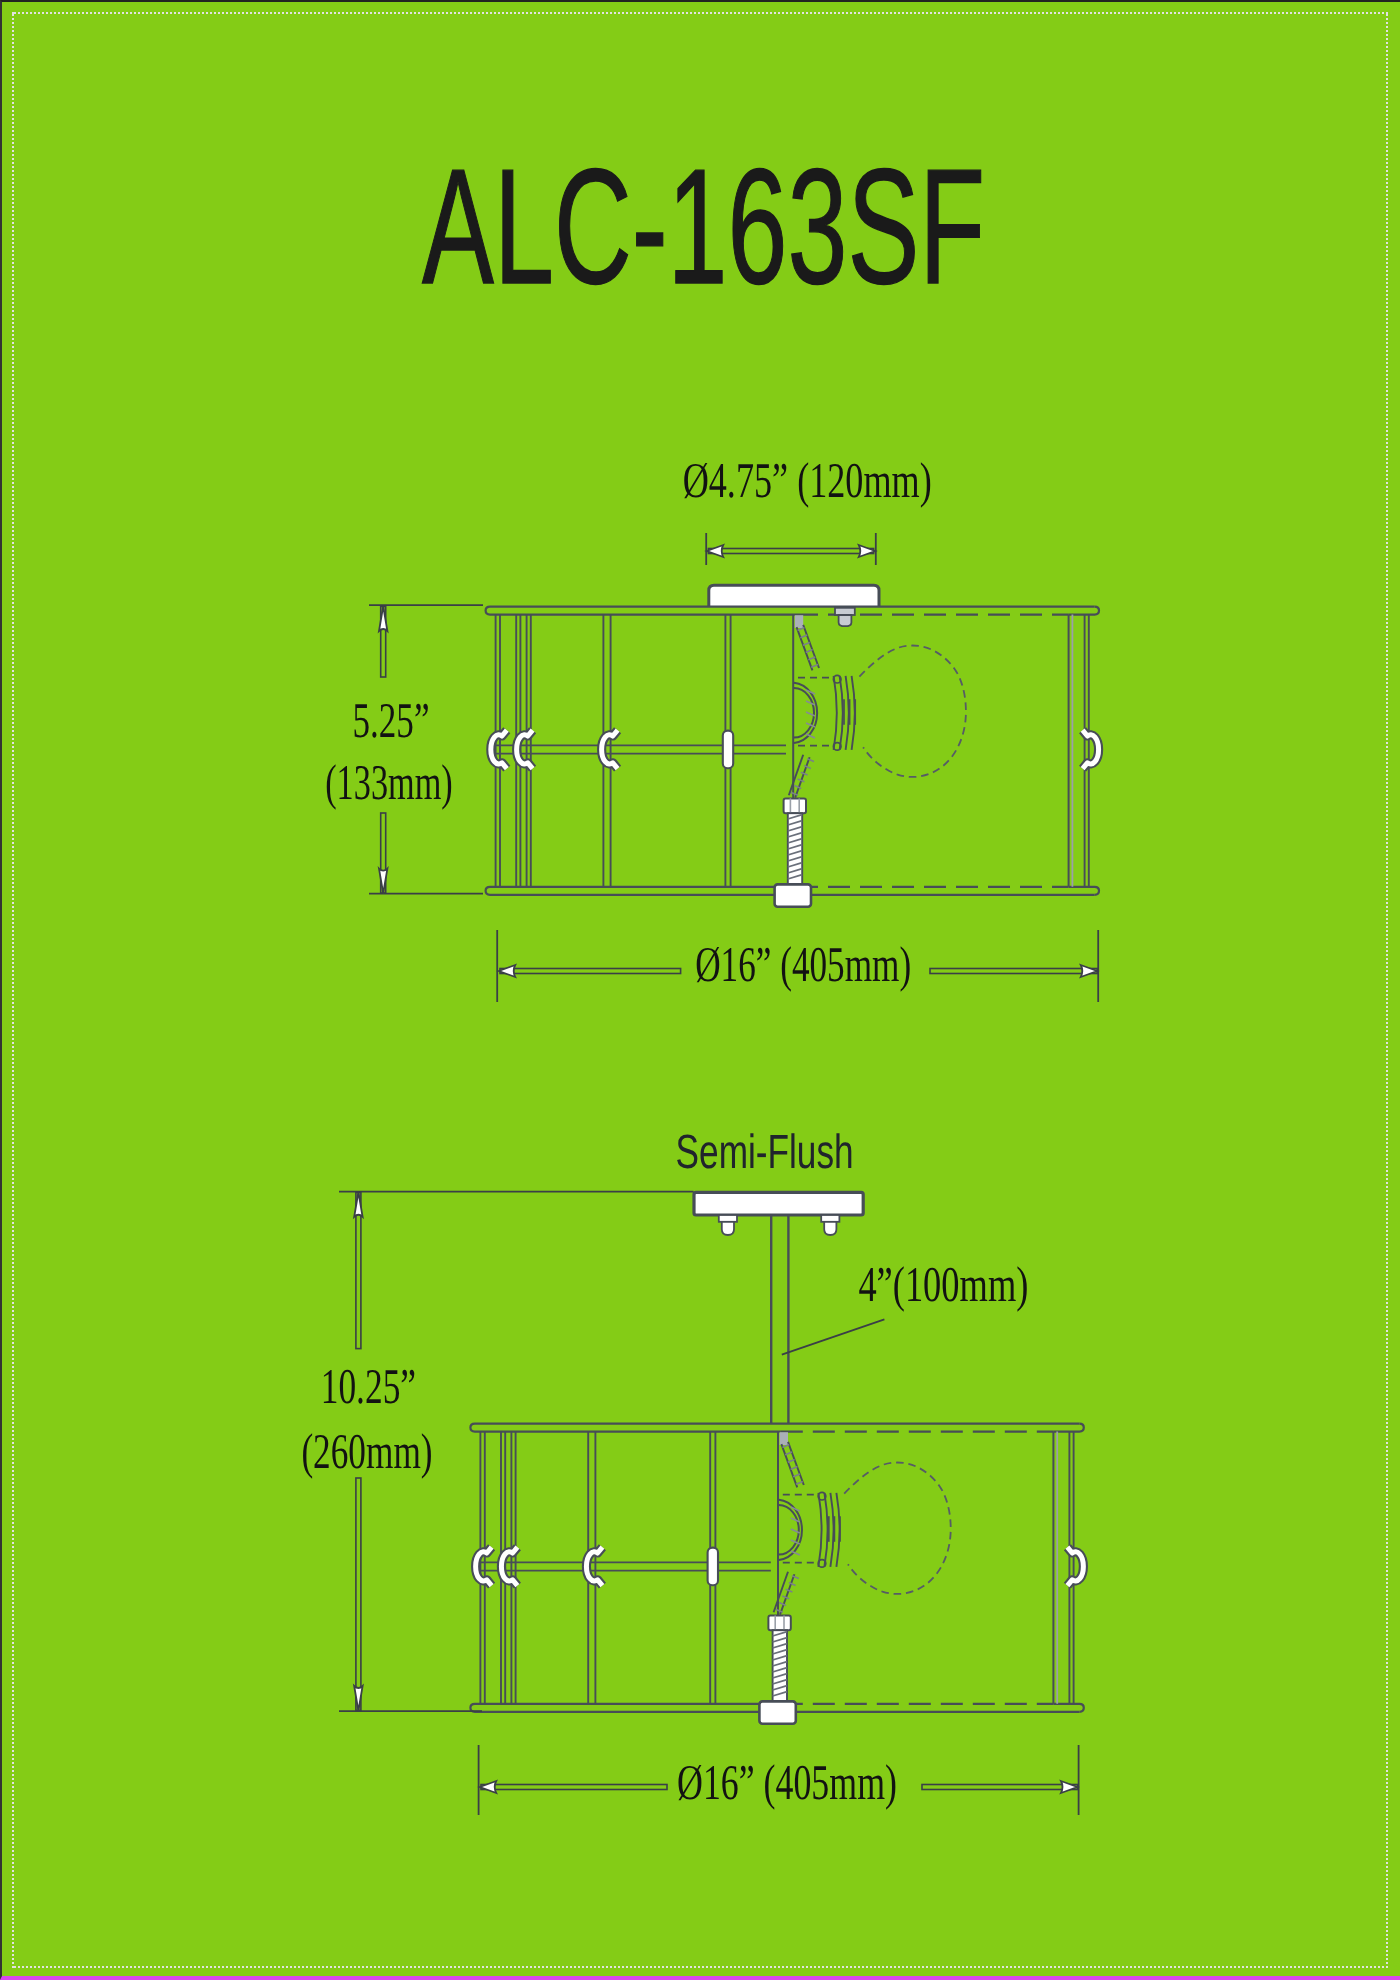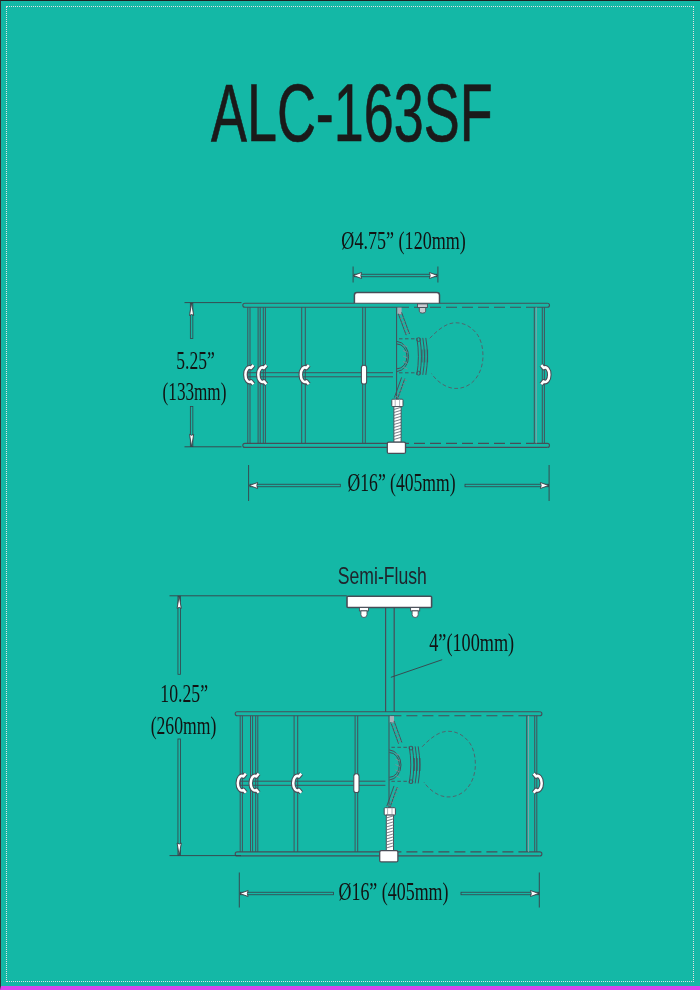--- a/index.html
+++ b/index.html
@@ -1,12 +1,12 @@
 <!DOCTYPE html>
-<html><head><meta charset="utf-8"><style>html,body{margin:0;padding:0;background:#fff;}*{box-sizing:border-box;}.page{position:relative;width:700px;height:990px;background:#14b8a6;overflow:hidden;border-top:1.2px solid #222;border-left:1.2px solid #333;border-bottom:4px solid #d946ef;}</style></head><body>
+<html><head><meta charset="utf-8"><style>html,body{margin:0;padding:0;background:#fff;}*{box-sizing:border-box;}.page{position:relative;width:700px;height:990px;background:#84cc16;overflow:hidden;border-top:1.2px solid #222;border-left:1.2px solid #333;border-bottom:2px solid #d946ef;}</style></head><body>
 
 <div class="page">
 
 <div style="position:absolute;left:5px;top:5px;right:6px;bottom:4px;border:1px dotted #e2e2e2;"></div>
 <svg width="700" height="990" viewBox="0 0 700 990" style="position:absolute;left:0;top:0;" xmlns="http://www.w3.org/2000/svg">
 
 <text x="350.8" y="140.4" font-family="Liberation Sans, sans-serif" font-size="82" fill="#1a1a1a" stroke="#1a1a1a" stroke-width="0.7" text-anchor="middle" textLength="281.5" lengthAdjust="spacingAndGlyphs">ALC-163SF</text>
 
 <g>
 

